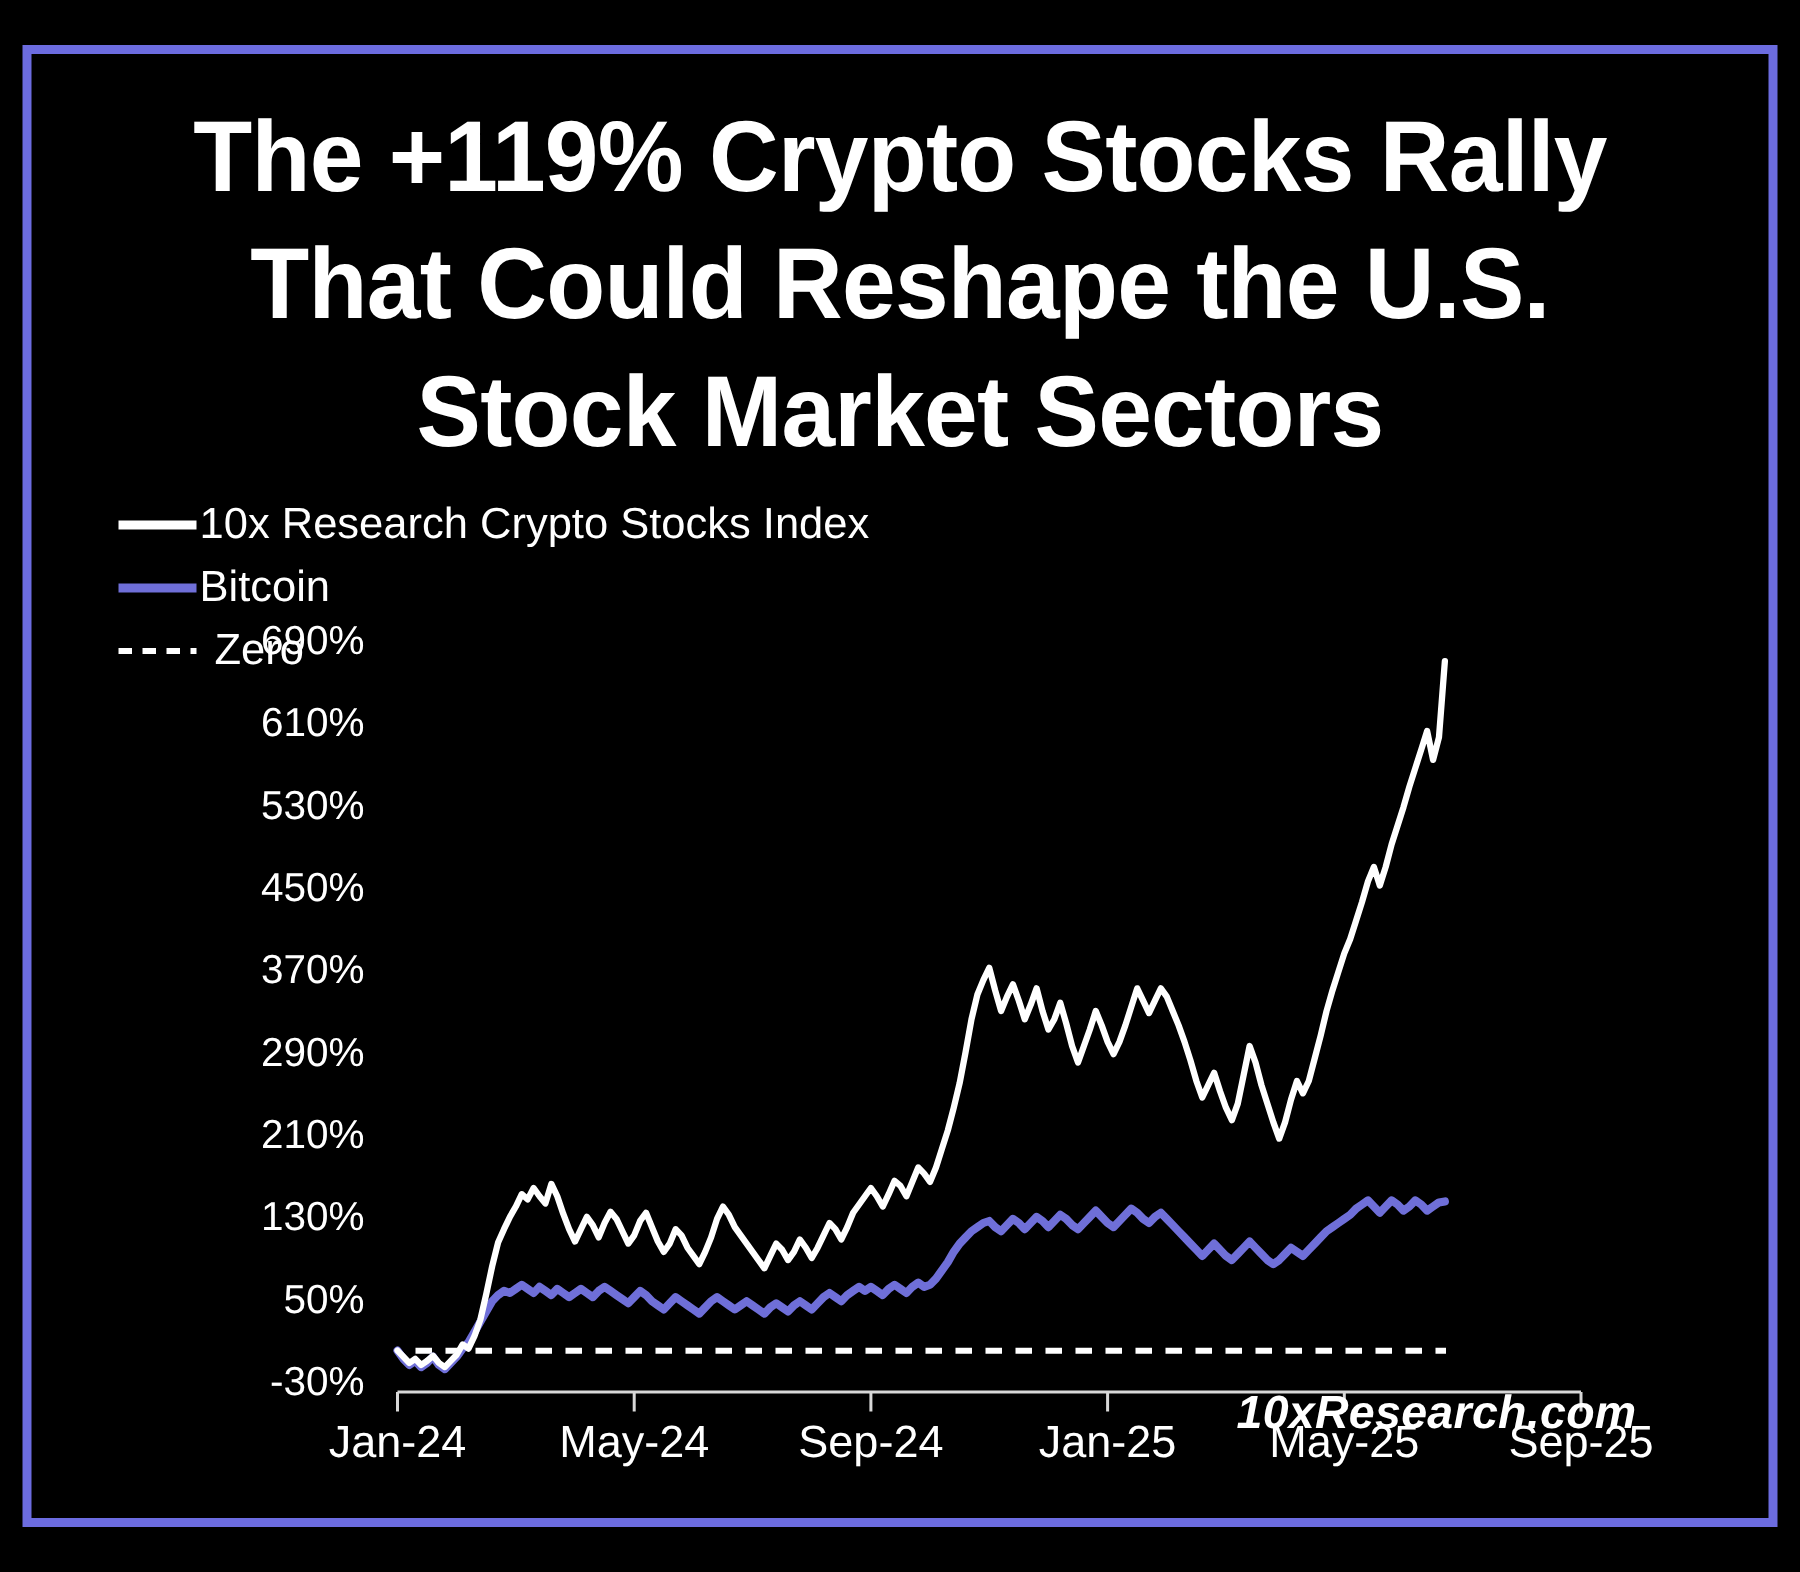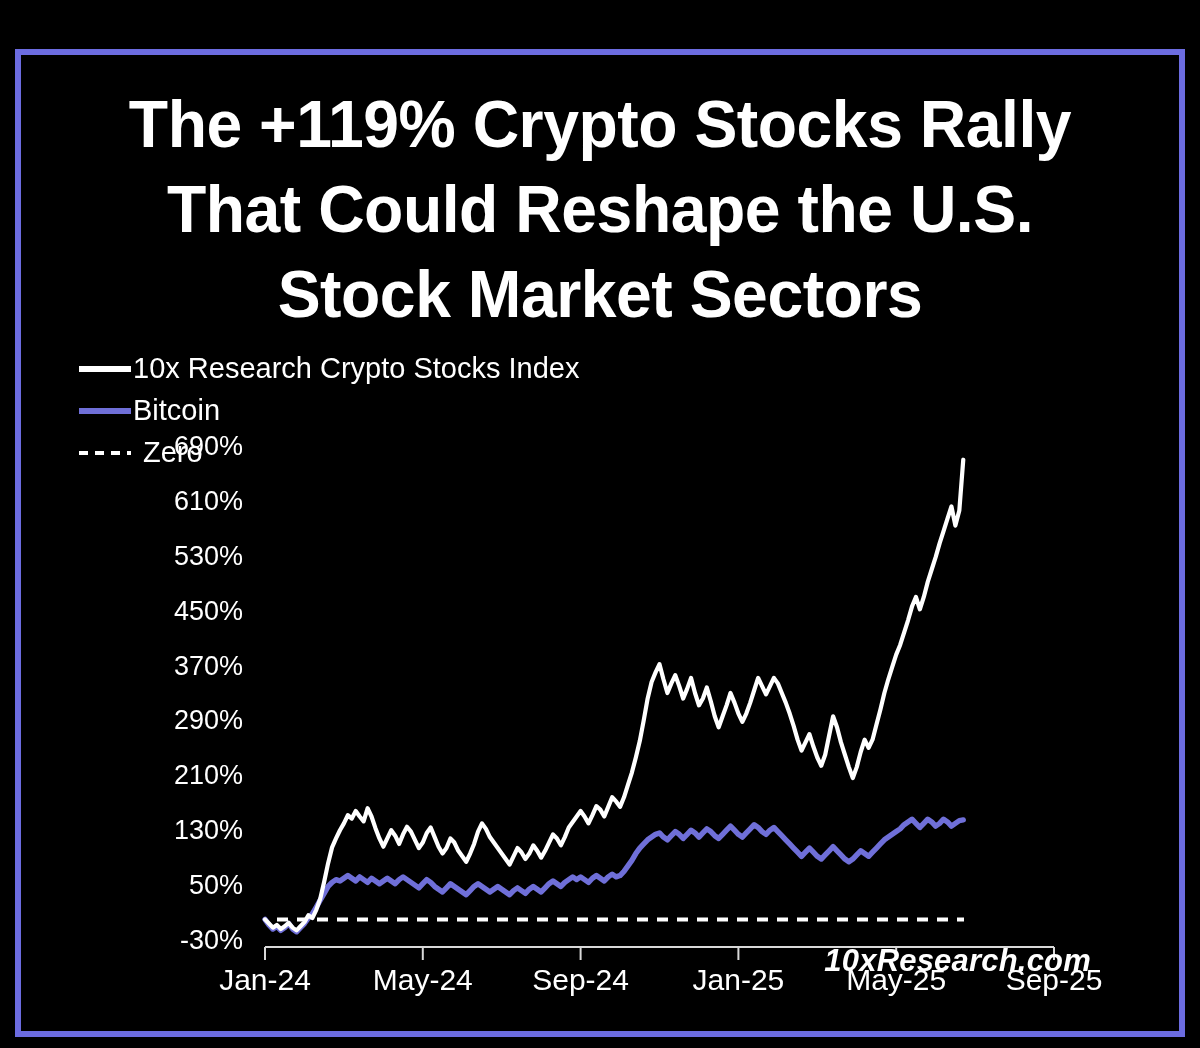--- a/index.html
+++ b/index.html
@@ -11,21 +11,20 @@
     width: 1200px;
     height: 1048px;
     font-family: "Liberation Sans", sans-serif;
     overflow: hidden;
   }
   #poster {
     position: relative;
     width: 1200px;
     height: 768px;
     background: #000000;
-    margin-top: 19px;
   }
   #frame {
     position: absolute;
     left: 15px;
     top: 30px;
     width: 1170px;
     height: 988px;
     box-sizing: border-box;
     border: 6px solid #6C6CE0;
     background: #000000;

